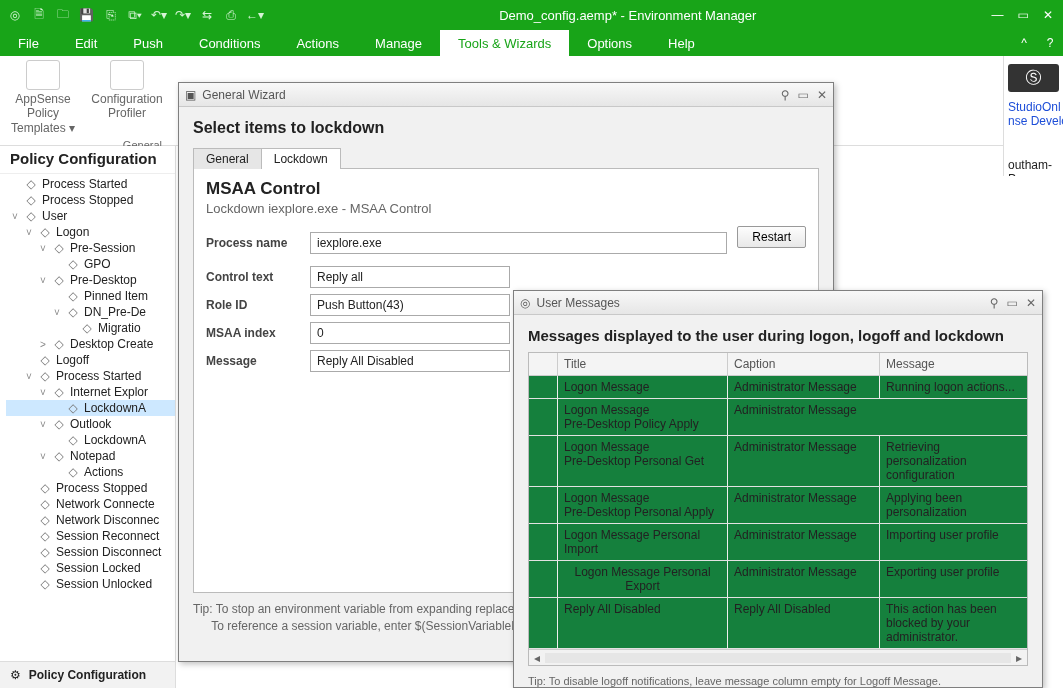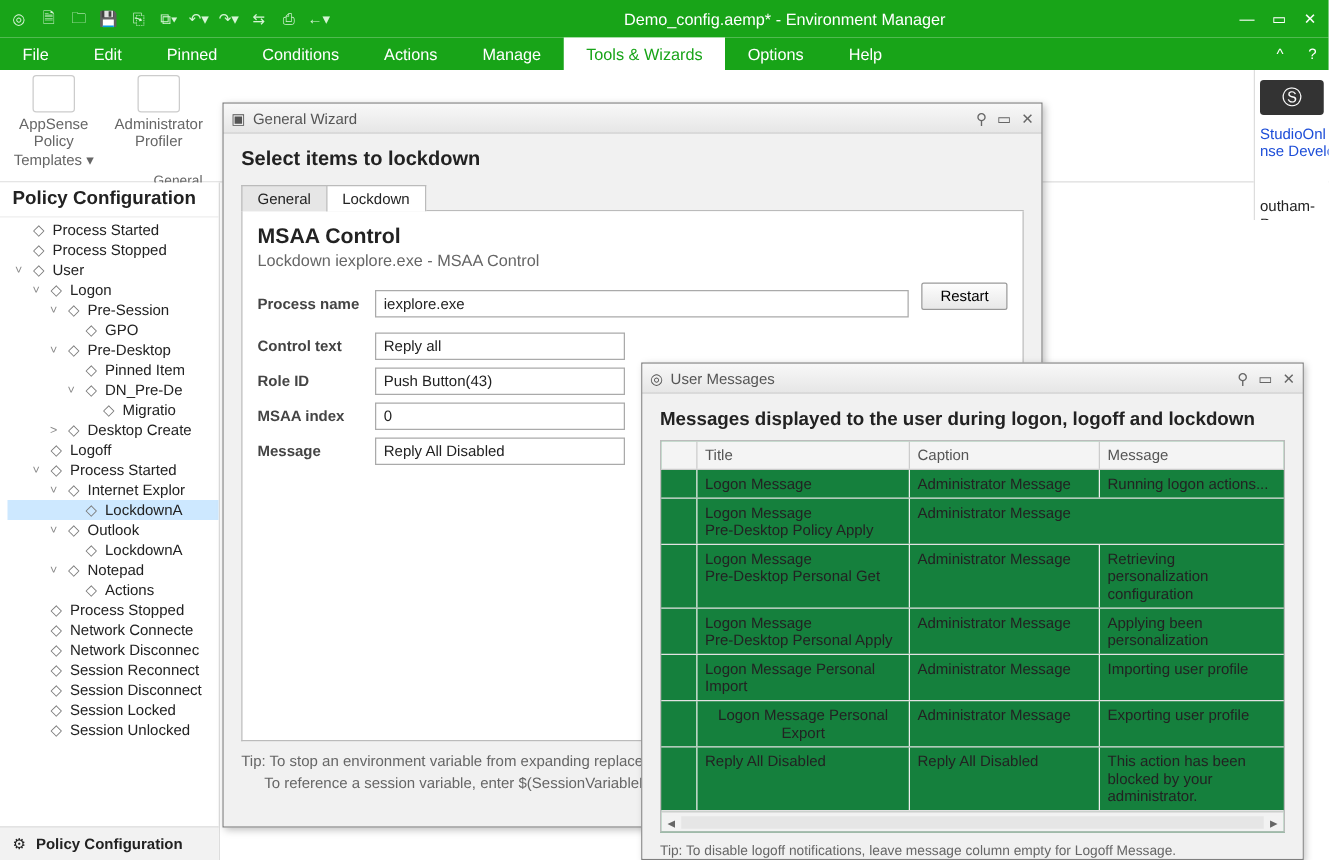--- a/index.html
+++ b/index.html
@@ -39,21 +39,21 @@
 .modal-title .mt-btns { display:flex; gap:8px; color:#666; }
 .modal-body { flex:1; padding:8px 14px; background:#f1f1f1; overflow:hidden; }
 
 .wiz-heading { font-weight:bold; font-size:16px; margin:4px 0 10px; }
 .tabs { display:flex; border-bottom:1px solid #bbb; }
 .tab { padding:3px 12px; border:1px solid #bbb; border-bottom:none; background:#e6e6e6; margin-right:-1px; position:relative; top:1px; cursor:pointer; }
 .tab.active { background:#fff; }
 .tabpanel { background:#fff; border:1px solid #bbb; border-top:none; padding:10px 12px 14px; }
 .section-title { font-weight:bold; font-size:17px; margin-bottom:2px; }
 .section-sub { color:#666; font-size:13px; margin-bottom:10px; }
-.form-row { display:flex; align-items:center; margin:6px 0; }
+.form-row { display:flex; align-items:center; gap:10px; margin:6px 0; }
 .form-row label { width:94px; font-weight:bold; color:#444; font-size:12px; }
 .form-row .field { flex:1; border:1px solid #aaa; background:#fff; padding:3px 6px; font-size:12px; }
 .btn { border:1px solid #999; background:linear-gradient(#fdfdfd,#e8e8e8); padding:3px 14px; cursor:pointer; border-radius:2px; font-size:12px; }
 
 .tip { color:#666; font-size:11px; margin-top:8px; line-height:1.4; }
 
 .um-heading { font-weight:bold; font-size:15px; margin:4px 0 8px; }
 .table-wrap { border:1px solid #bbb; background:#15803d; }
 .thead { display:flex; background:#f4f4f4; border-bottom:1px solid #ccc; }
 .thead .col { padding:4px 6px; border-left:1px solid #ccc; color:#555; font-size:12px; }
@@ -94,21 +94,21 @@
   <div class="winbtns">
     <span>—</span>
     <span>▭</span>
     <span>✕</span>
   </div>
 </div>
 
 <div class="menubar">
   <div class="mitem">File</div>
   <div class="mitem">Edit</div>
-  <div class="mitem">Pinned</div>
+  <div class="mitem">Push</div>
   <div class="mitem">Conditions</div>
   <div class="mitem">Actions</div>
   <div class="mitem">Manage</div>
   <div class="mitem active">Tools &amp; Wizards</div>
   <div class="mitem">Options</div>
   <div class="mitem">Help</div>
   <div class="spacer"></div>
   <div class="rightico">^</div>
   <div class="rightico">?</div>
 </div>
@@ -116,21 +116,21 @@
 <div class="ribbon">
   <div class="ribbon-group">
     <div class="icons">
       <div class="rbtn">
         <div class="ricon"></div>
         <span>AppSense Policy</span>
         <span>Templates ▾</span>
       </div>
       <div class="rbtn">
         <div class="ricon"></div>
-        <span>Administrator</span>
+        <span>Configuration</span>
         <span>Profiler</span>
       </div>
     </div>
     <div class="rlabel">General</div>
   </div>
 </div>
 
 <div class="layout">
   <div class="sidebar">
     <div class="sidebar-title">Policy Configuration</div>

